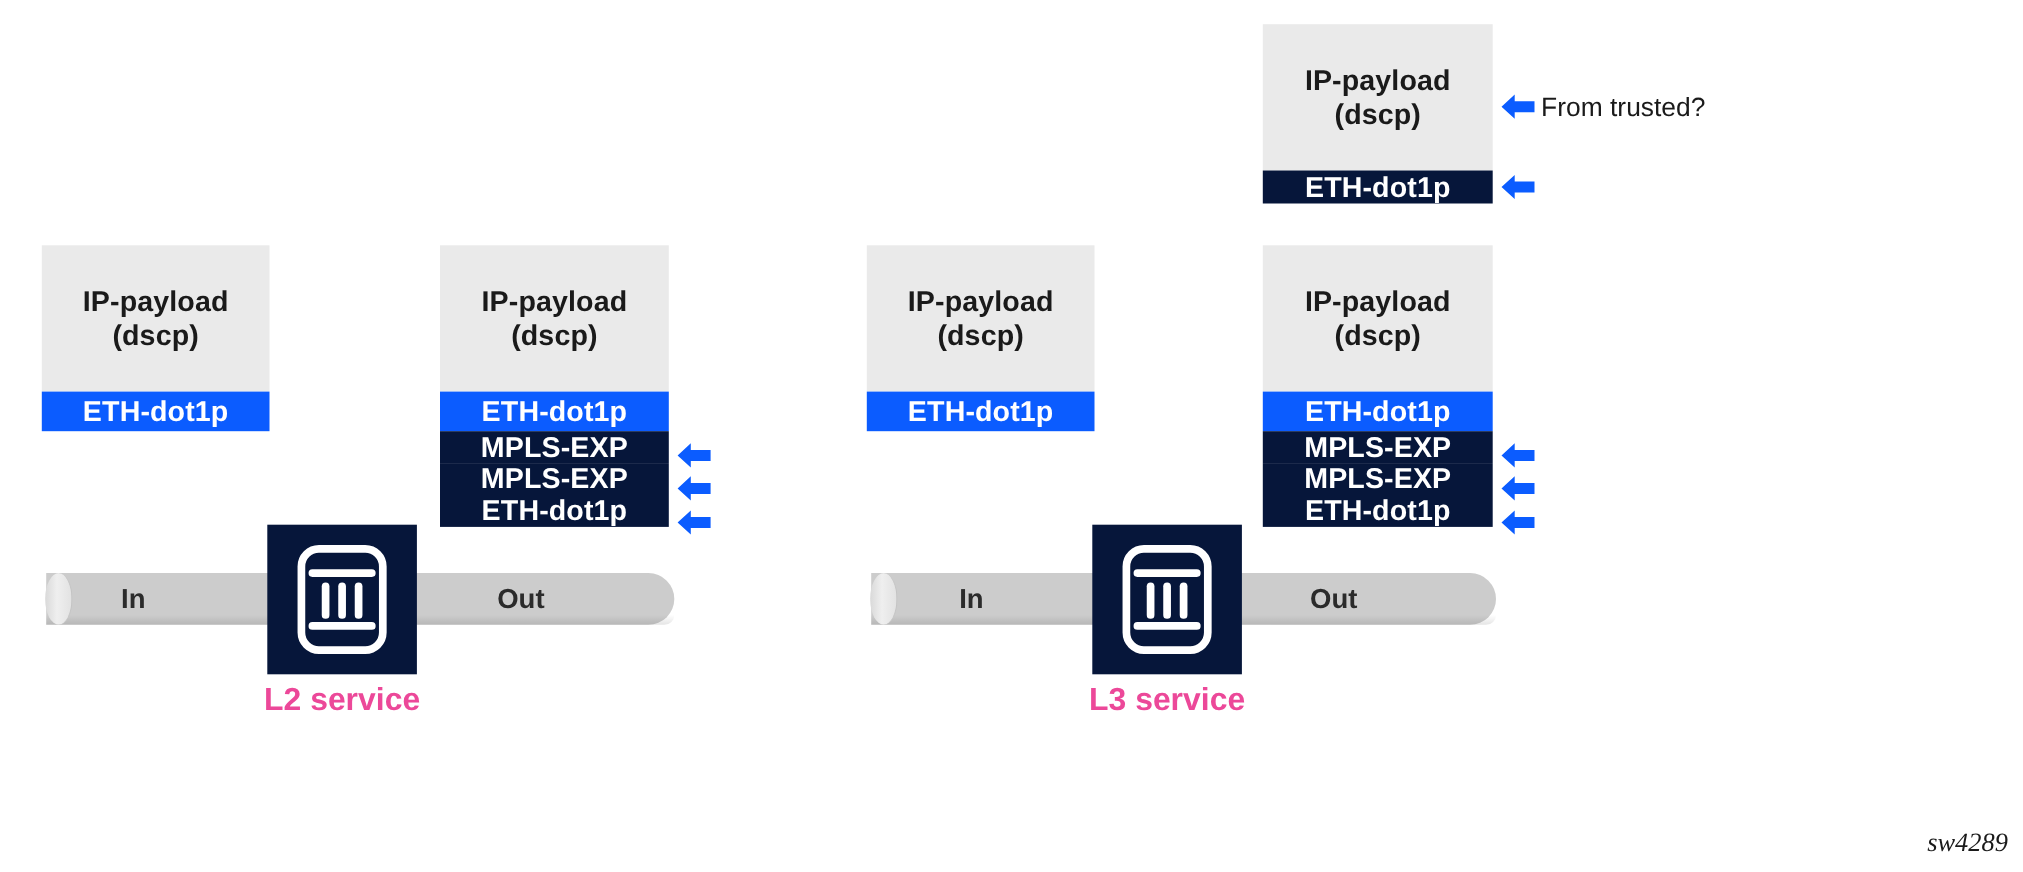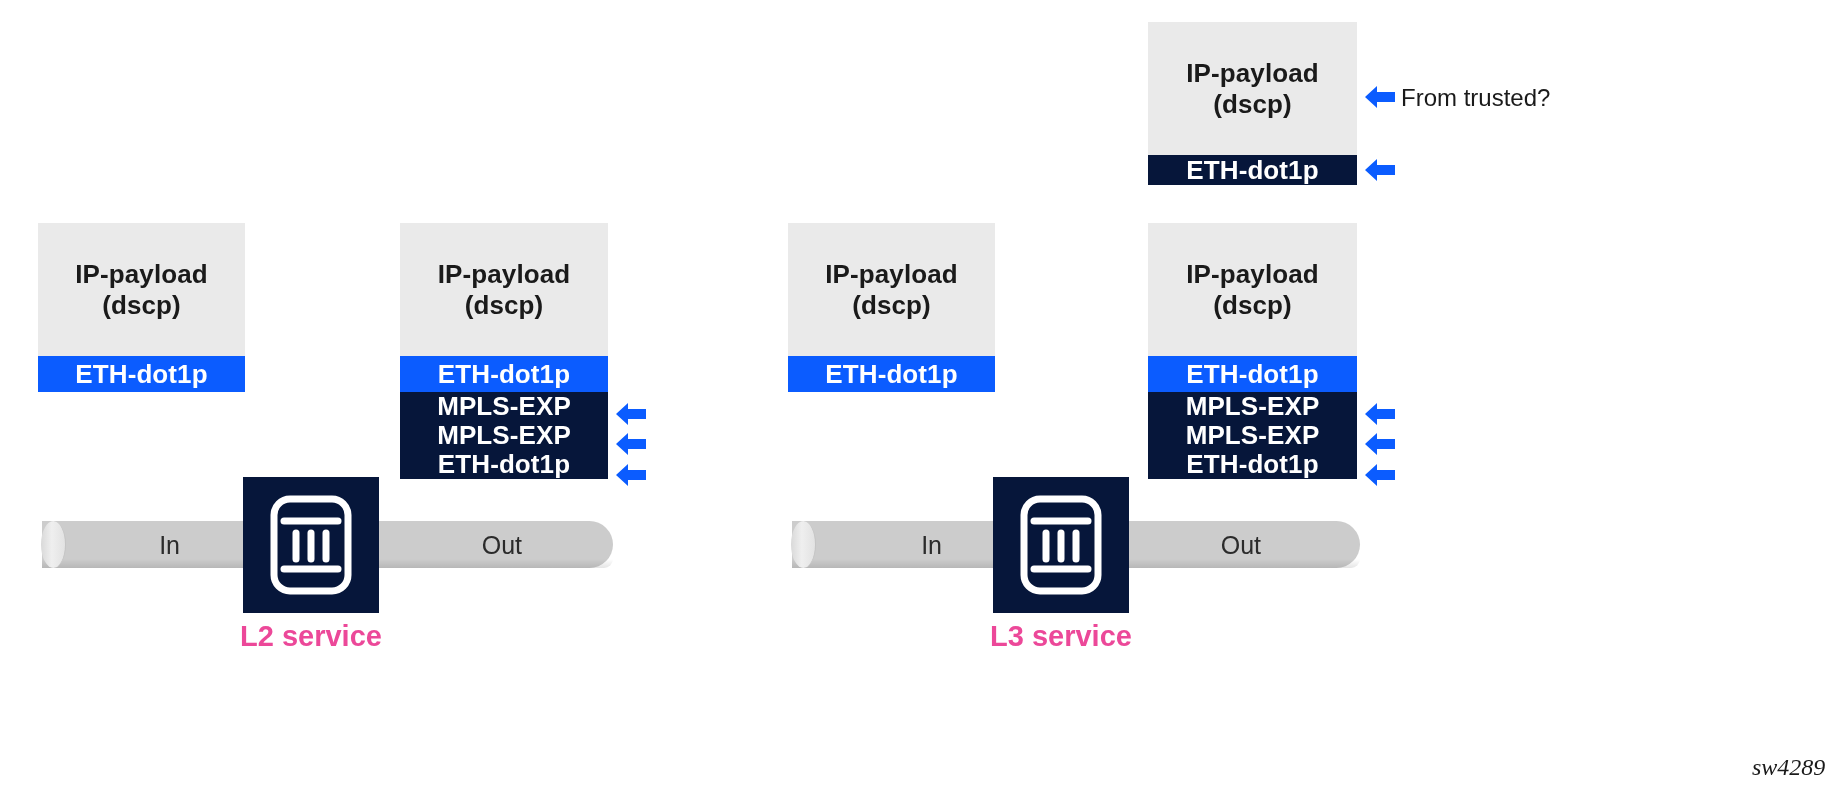--- a/index.html
+++ b/index.html
@@ -34,21 +34,21 @@
   .pipe .body{position:absolute;left:0;top:0;right:0;bottom:0;background:#cccccc;
               border-radius:0 24px 24px 0;}
   .pipe .cap{position:absolute;left:-1px;top:0;width:24px;height:100%;
              border-radius:50%/50%;
              background:linear-gradient(90deg,#d9d9d9 0%,#efefef 45%,#e2e2e2 100%);
              border-right:1px solid #c4c4c4;}
   .pipe .shade{position:absolute;left:0;right:0;bottom:0;height:9px;
                background:linear-gradient(180deg,rgba(0,0,0,0) 0%,rgba(0,0,0,.10) 100%);
                border-radius:0 0 24px 0;}
   .pipe-label{position:absolute;font-size:25px;color:#2b2b2b;
-              text-align:right;line-height:1;}
+              text-align:left;line-height:1;font-weight:bold;}
 
   
   .router{position:absolute;background:#06163a;}
   .router svg{display:block;position:absolute;left:50%;top:50%;
               transform:translate(-50%,-50%);}
 
   
   .svc-label{position:absolute;font-size:29px;font-weight:bold;color:#ec4899;
              text-align:center;line-height:1;white-space:nowrap;}
 

